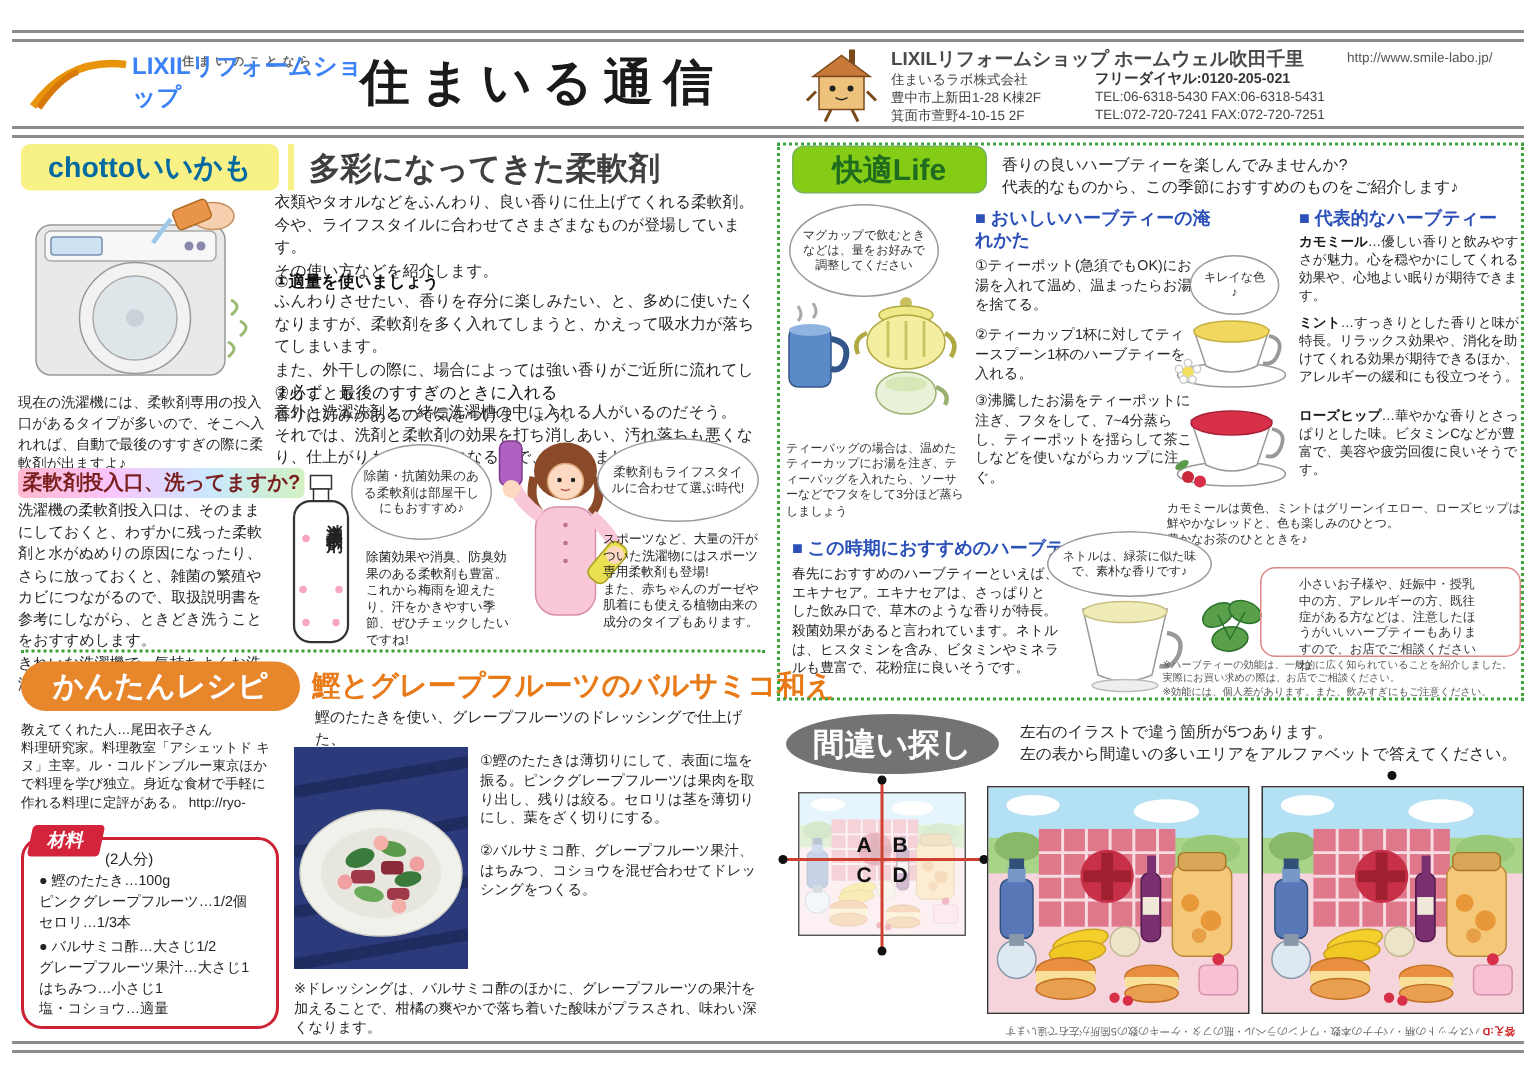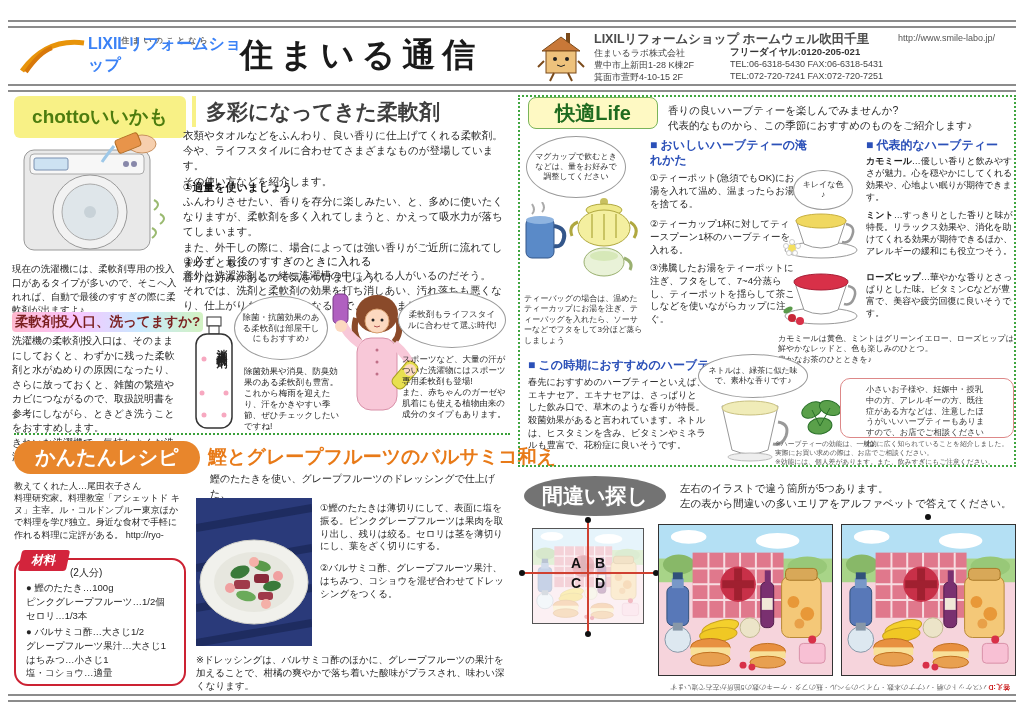--- a/index.html
+++ b/index.html
@@ -95,21 +95,21 @@
   <div class="abs" style="left:594px;top:47px;width:135px;font-size:9px;color:#444">住まいるラボ株式会社</div>
   <div class="abs" style="left:730px;top:46px;font-size:9.5px;font-weight:bold;color:#333">フリーダイヤル:0120-205-021</div>
   <div class="abs" style="left:594px;top:59px;width:135px;font-size:9px;color:#444">豊中市上新田1-28 K棟2F</div>
   <div class="abs" style="left:730px;top:59px;font-size:9px;color:#444">TEL:06-6318-5430  FAX:06-6318-5431</div>
   <div class="abs" style="left:594px;top:71px;width:135px;font-size:9px;color:#444">箕面市萱野4-10-15  2F</div>
   <div class="abs" style="left:730px;top:71px;font-size:9px;color:#444">TEL:072-720-7241  FAX:072-720-7251</div>
   <div class="abs" style="left:898px;top:33px;font-size:9px;color:#555">http://www.smile-labo.jp/</div>
 
   <div class="rule" style="top:84px"></div>
 
-  <div class="abs badge" style="left:14px;top:96px;width:172px;height:42px;background:#f8f186;border-radius:6px;font-size:19px;color:#4d7c0f">chottoいいかも</div>
+  <div class="abs badge" style="left:14px;top:96px;width:172px;height:31px;background:#f8f186;border-radius:6px;font-size:19px;color:#0369a1">chottoいいかも</div>
   <div class="abs" style="left:192px;top:96px;width:4px;height:31px;background:#f8f186"></div>
   <div class="abs" style="left:206px;top:98px;font-size:21px;font-weight:bold;color:#3f3f3f">多彩になってきた柔軟剤</div>
 
   <svg class="abs" style="left:14px;top:130px" width="162" height="126" viewBox="0 0 162 126">
     <rect x="10" y="20" width="126" height="100" rx="10" fill="#e9e9e9" stroke="#999"></rect>
     <rect x="16" y="24" width="114" height="20" rx="4" fill="#f7f7f7" stroke="#aaa"></rect>
     <rect x="20" y="28" width="34" height="12" rx="2" fill="#cde2f2" stroke="#7a90b0"></rect>
     <circle cx="76" cy="82" r="37" fill="#f2f2f2" stroke="#999"></circle>
     <circle cx="76" cy="82" r="28" fill="#dfe6ea" stroke="#aaa"></circle>
     <circle cx="76" cy="82" r="6" fill="#c8d2d8"></circle>
@@ -219,21 +219,21 @@
         <circle cx="70" cy="106" r="5" fill="#f4b0a8"></circle>
     </g>
   </svg>
 
   <div class="abs body-text" style="left:320px;top:502px;width:190px;font-size:9.5px;line-height:1.35">①鰹のたたきは薄切りにして、表面に塩を振る。ピンクグレープフルーツは果肉を取り出し、残りは絞る。セロリは茎を薄切りにし、葉をざく切りにする。</div>
   <div class="abs body-text" style="left:320px;top:562px;width:190px;font-size:9.5px;line-height:1.35">②バルサミコ酢、グレープフルーツ果汁、はちみつ、コショウを混ぜ合わせてドレッシングをつくる。</div>
   <div class="abs body-text" style="left:196px;top:654px;width:316px;font-size:9.5px;line-height:1.35">※ドレッシングは、バルサミコ酢のほかに、グレープフルーツの果汁を加えることで、柑橘の爽やかで落ち着いた酸味がプラスされ、味わい深くなります。</div>
 
   <div class="abs" style="left:518px;top:95px;width:498px;height:372px;border:2px dotted #3fa53f;box-sizing:border-box"></div>
 
-  <div class="abs badge" style="left:528px;top:97px;width:130px;height:32px;background:#fef9c3;border:1px solid #7ab45a;border-radius:8px;font-size:20px;color:#1f6b1f">快適Life</div>
+  <div class="abs badge" style="left:528px;top:97px;width:130px;height:32px;background:#84cc16;border:1px solid #7ab45a;border-radius:8px;font-size:20px;color:#1f6b1f">快適Life</div>
   <div class="abs body-text pre" style="left:668px;top:103px;width:340px;font-size:10.5px">香りの良いハーブティーを楽しんでみませんか?
 代表的なものから、この季節におすすめのものをご紹介します♪</div>
 
   <div class="bubble" style="left:526px;top:136px;width:100px;height:62px;font-size:8px">マグカップで飲むときなどは、量をお好みで調整してください</div>
 
   <svg class="abs" style="left:524px;top:202px" width="44" height="62" viewBox="0 0 44 62">
     <path d="M8 2 q4 6 0 10 M18 0 q4 6 0 10" stroke="#aaa" stroke-width="2" fill="none"></path>
     <rect x="2" y="16" width="28" height="40" rx="6" fill="#5a8ac8" stroke="#33568a"></rect>
     <path d="M30 24 q12 2 10 12 q-2 10 -10 8" fill="none" stroke="#33568a" stroke-width="4"></path>
     <ellipse cx="16" cy="18" rx="14" ry="4" fill="#8fb4e0"></ellipse>

